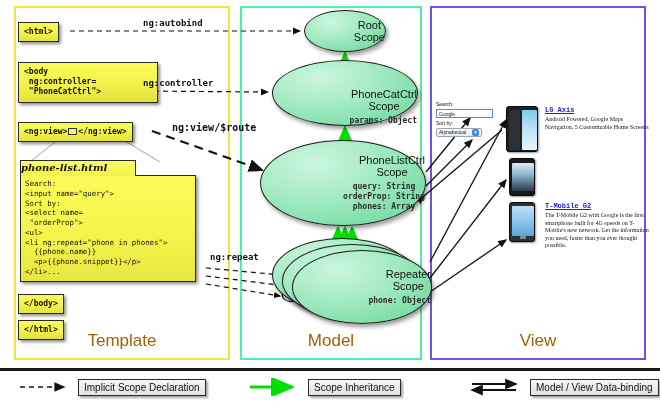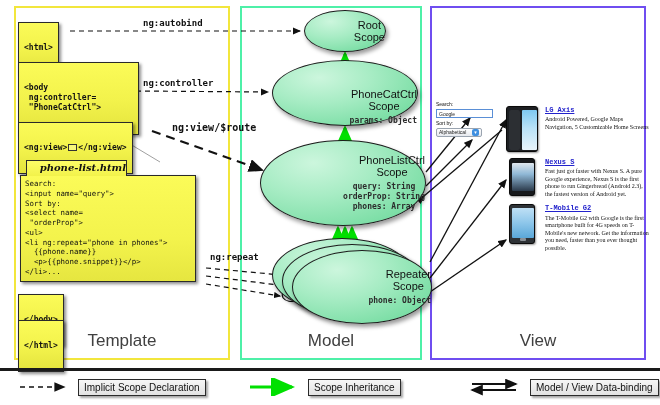--- a/index.html
+++ b/index.html
@@ -19,69 +19,69 @@
   .panel {
     position:absolute;
     border-width:2px; border-style:solid;
     background:#ffffff;
   }
   .panel-template { left:14px;  top:6px; width:216px; height:354px; border-color:#f2e63c; }
   .panel-model    { left:240px; top:6px; width:182px; height:354px; border-color:#4ef0a8; }
   .panel-view     { left:430px; top:6px; width:216px; height:354px; border-color:#6f4ef0; }
   .panel-label {
     position:absolute; text-align:center;
-    font-size:17px; color:#404040; font-family:"Liberation Sans", sans-serif;
+    font-size:17px; color:#a16207; font-family:"Liberation Sans", sans-serif;
   }
   .lbl-template { left:14px;  top:331px; width:216px; }
   .lbl-model    { left:240px; top:331px; width:182px; }
   .lbl-view     { left:430px; top:331px; width:216px; }
 
   
   .ybox {
     position:absolute;
     background:linear-gradient(180deg,#fbfb58 0%,#f2f24b 55%,#e3e33d 100%);
     border:1.5px solid #2a2a2a;
     box-shadow:2px 2px 3px rgba(0,0,0,0.45);
     font-family:"DejaVu Sans Mono", monospace;
     font-weight:bold;
     font-size:8px;
     color:#111;
-    padding:20px 5px;
+    padding:4px 5px;
     white-space:pre;
     line-height:1.28;
   }
   .ybox-html  { left:18px;  top:22px;  }
-  .ybox-body  { left:18px;  top:62px;  width:121px; }
+  .ybox-body  { left:18px;  top:62px;  width:140px; }
   .ybox-view  { left:18px;  top:122px; }
   .ybox-close-body { left:18px; top:294px; }
   .ybox-close-html { left:18px; top:320px; }
 
   .viewslot {
     display:inline-block;
     width:9px; height:7px;
     border:1px solid #333;
     background:#f7f77a;
     vertical-align:middle;
     margin:0 1px;
   }
 
   
   .callout {
     position:absolute; left:20px; top:160px; width:176px;
   }
   .callout-tab {
-    width:101px; height:16px;
+    width:116px; height:16px;
     background:linear-gradient(180deg,#fdfd66 0%,#f2f24b 100%);
     border:1.5px solid #2a2a2a; border-bottom:none;
     font-family:"DejaVu Serif", serif;
     font-style:italic; font-weight:bold;
     font-size:10px; color:#111;
-    text-align:right; line-height:14px;
+    text-align:left; line-height:14px;
     position:relative; z-index:2;
-    margin-left:6px;
+    margin-left:0;
   }
   .callout-body {
     width:176px;
     background:linear-gradient(180deg,#fbfb58 0%,#f3f34c 60%,#e6e640 100%);
     border:1.5px solid #2a2a2a;
     box-shadow:2px 2px 3px rgba(0,0,0,0.45);
     font-family:"DejaVu Sans Mono", monospace;
     font-size:7.4px; color:#111;
     line-height:1.32;
     padding:3px 4px 4px 4px;
@@ -345,24 +345,20 @@
         <div class="phone-name">LG Axis</div>
         <div class="phone-snippet">Android Powered, Google Maps Navigation, 5 Customizable Home Screens</div>
       </div>
     </div>
 
     <div class="phone-row">
       <div class="phone-thumb">
         <div class="dev dev-b">
             <div class="scr"></div>
           </div>
-      </div>
-      <div class="phone-info">
-        <div class="phone-name">Nexus S</div>
-        <div class="phone-snippet">Fast just got faster with Nexus S. A pure Google experience, Nexus S is the first phone to run Gingerbread (Android 2.3), the fastest version of Android yet.</div>
       </div>
     </div>
 
     <div class="phone-row">
       <div class="phone-thumb">
         <div class="dev dev-c">
             <div class="scr"></div>
             <div class="btn"></div>
           </div>
       </div>

